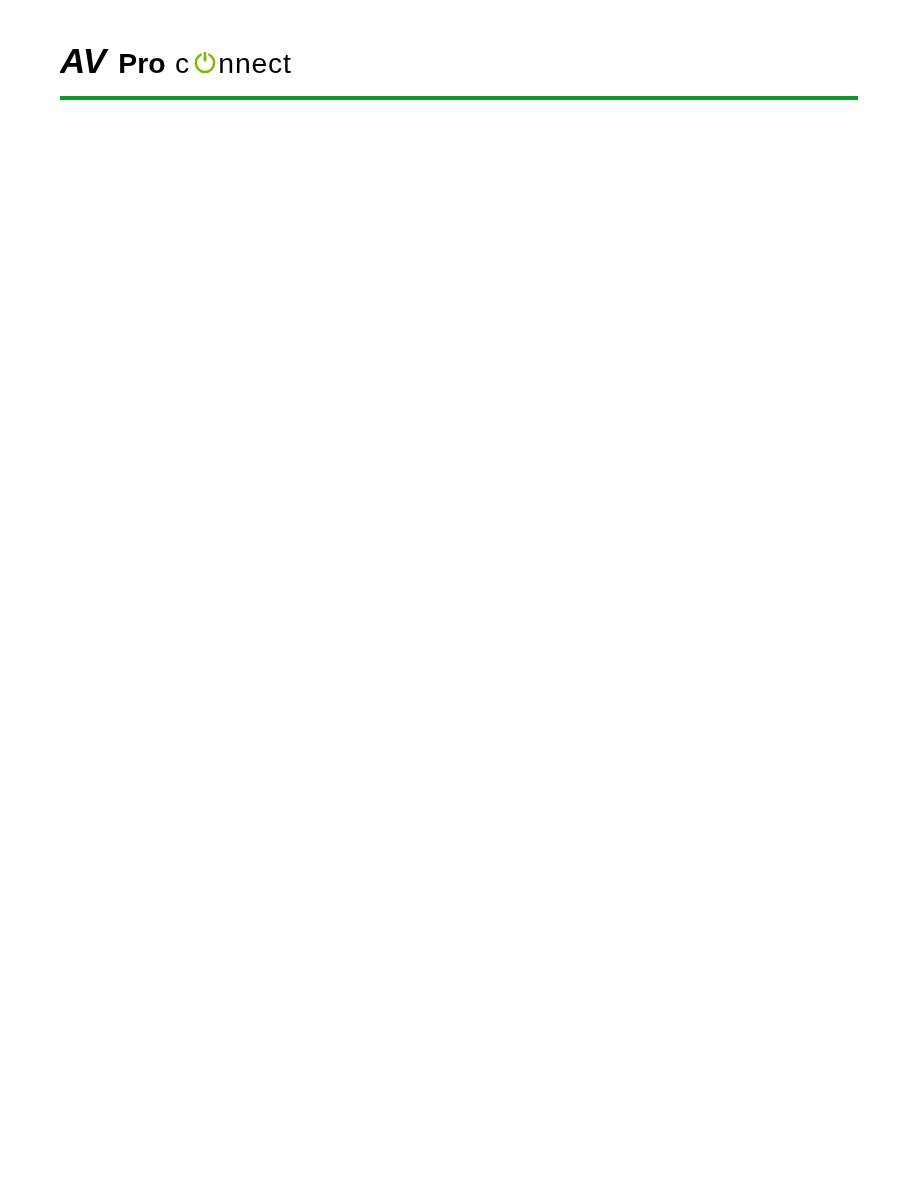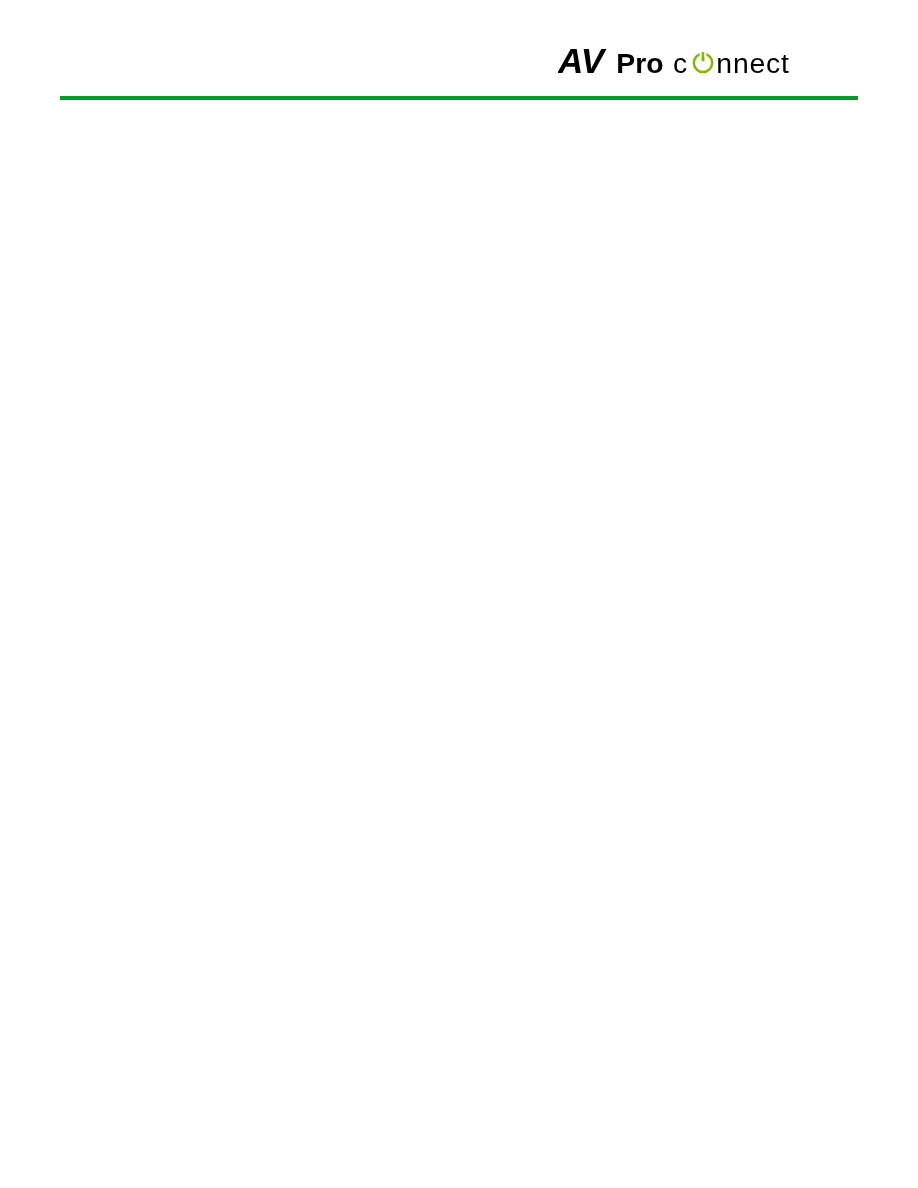--- a/index.html
+++ b/index.html
@@ -9,21 +9,21 @@
     background: #fff;
     width: 918px;
     position: relative;
   }
   
   .page-header {
     padding: 40px 60px 6px 60px;
   }
   .brand {
     display: flex;
-    justify-content: flex-end;
+    justify-content: flex-start;
     align-items: flex-end;
   }
   .brand svg { height: 44px; }
   .green-rule {
     height: 4px;
     background: #0a9a2b;
     margin: 6px 60px 0 60px;
   }
   .footer-rule {
     height: 2px;

